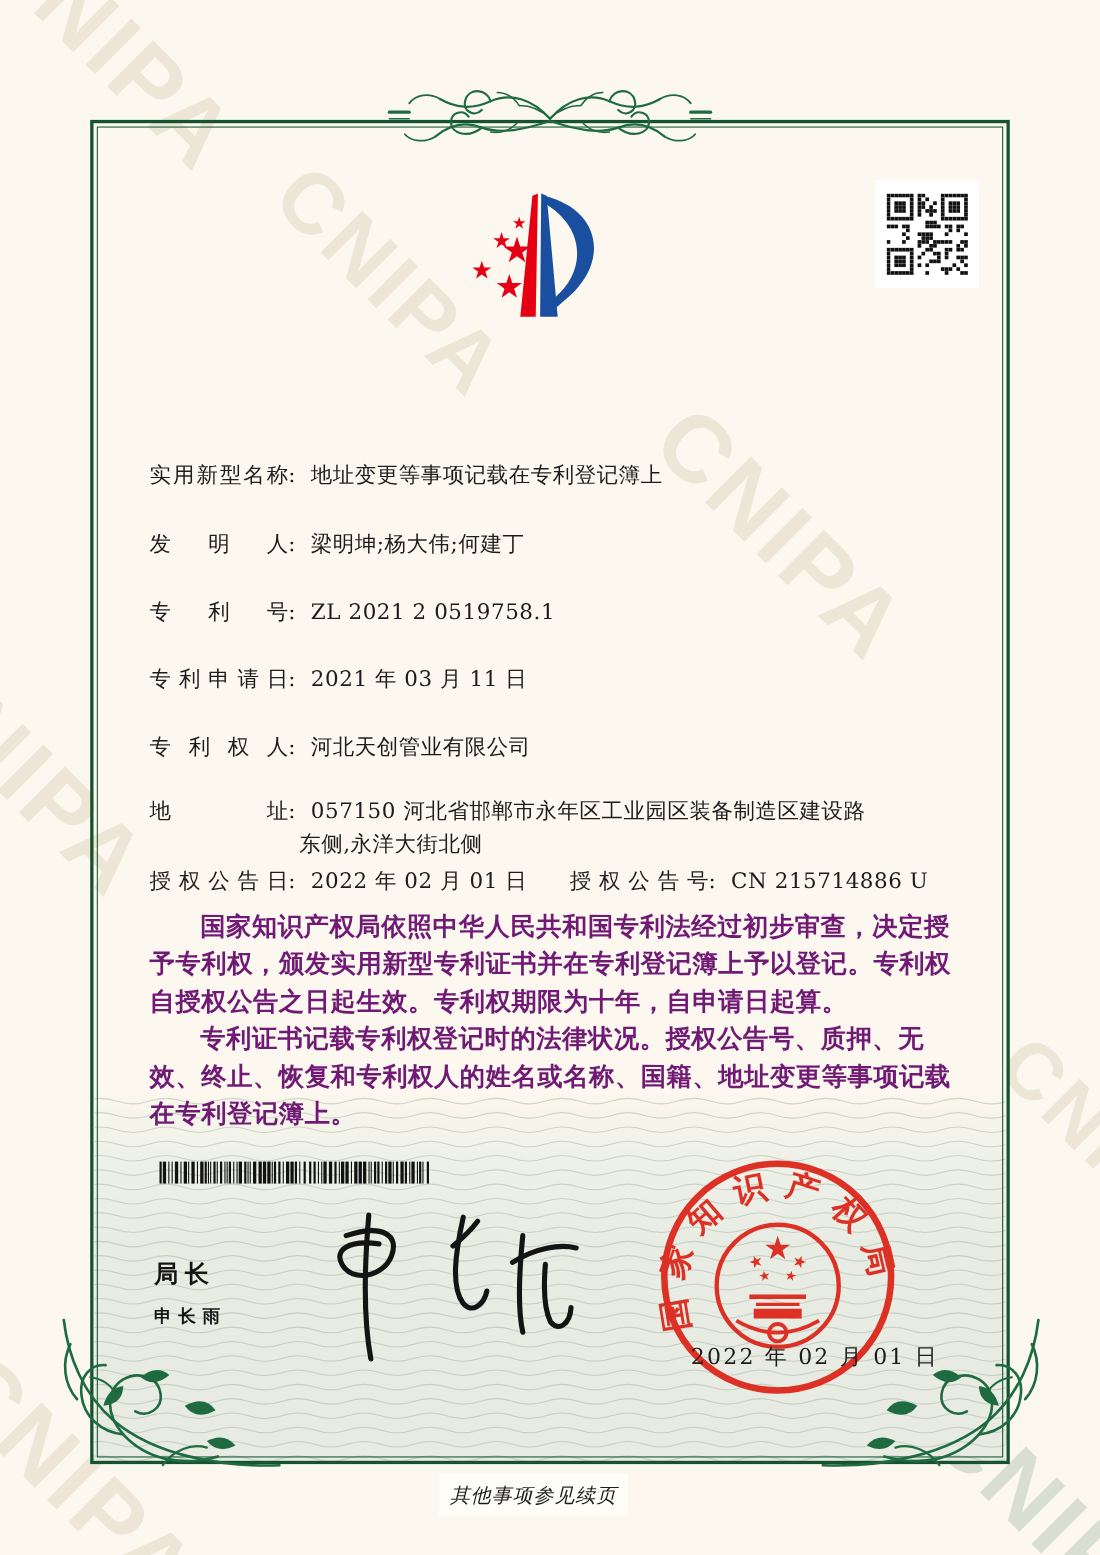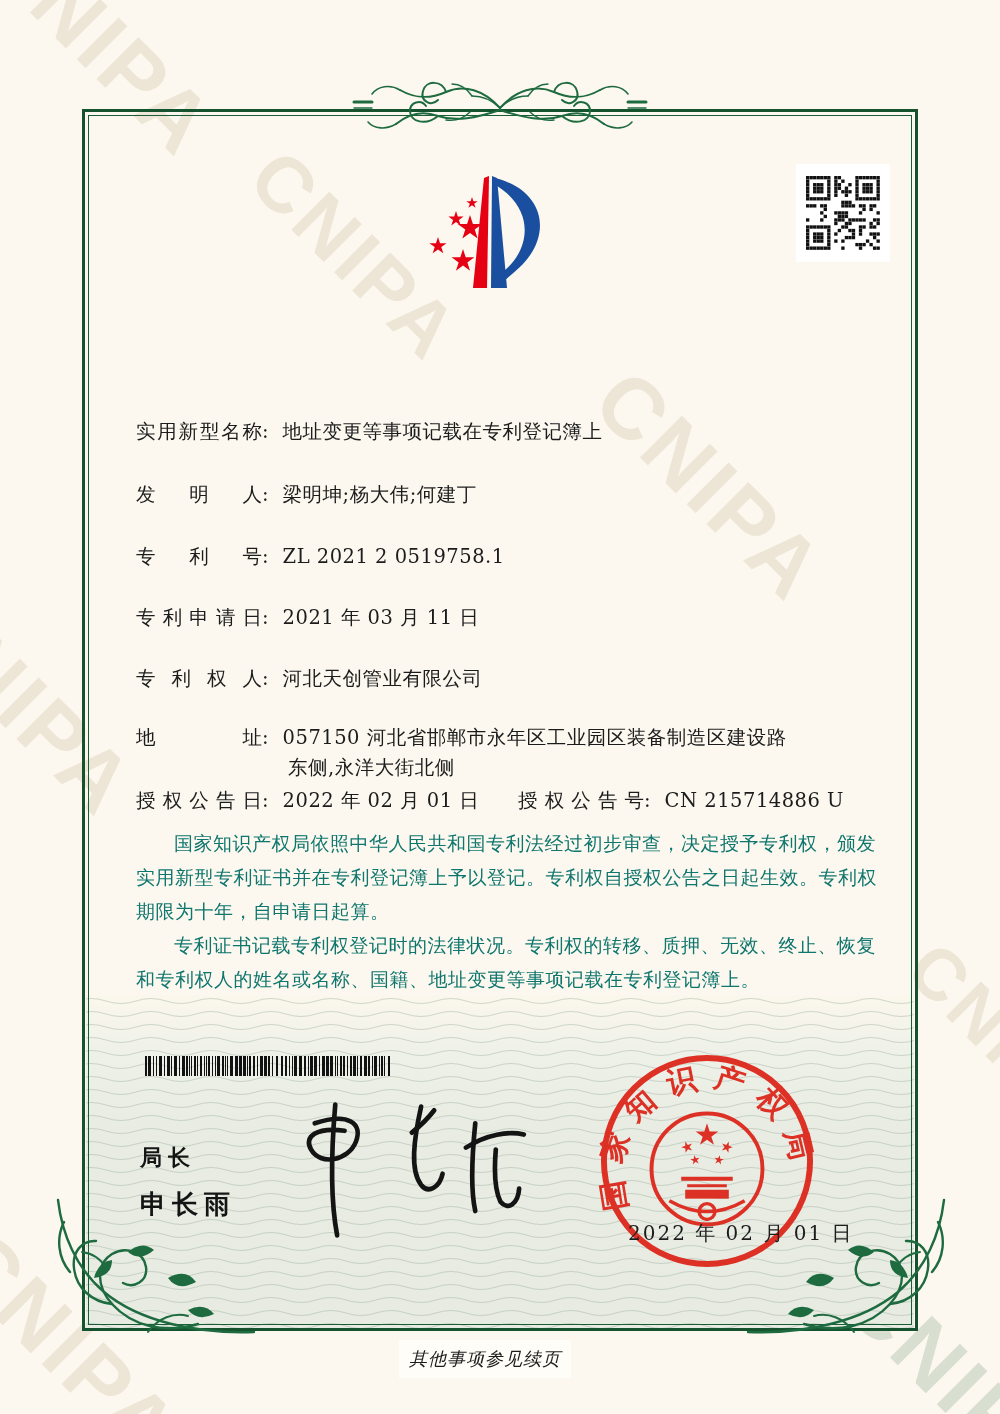--- a/index.html
+++ b/index.html
@@ -35,34 +35,34 @@
             display:flex; align-items:center; justify-content:center; }
   .title { position:absolute; left:0; top:303px; width:100%; text-align:center; z-index:4;
            font-size:44px; font-weight:600; letter-spacing:10px; color:#111; }
 
   
   .row { position:absolute; left:136px; z-index:4; font-size:19.5px; color:#1c1c1c; white-space:nowrap; }
   .flabel { display:inline-block; width:126px; text-align:justify; text-align-last:justify; }
   .fcolon { display:inline-block; margin-right:14px; }
   .fval { letter-spacing:0.5px; }
   .row .pair2 { position:absolute; left:382px; top:0; white-space:nowrap; }
-  .addr2 { position:absolute; left:152px; top:30px; }
+  .addr2 { position:absolute; left:136px; top:30px; }
 
   
   .body-text { position:absolute; left:136px; top:826px; width:742px; z-index:4;
-               font-size:19px; line-height:34px; color:#0f766e; }
+               font-size:23px; line-height:34px; color:#701a75;font-weight:bold; }
   .body-text p { text-indent:2em; letter-spacing:0.5px; }
 
   
   .barcode { position:absolute; left:145px; top:1056px; height:20px; display:flex; align-items:stretch; z-index:4; }
   .barcode div { background:#121212; }
   .officer-title { position:absolute; left:140px; top:1143px; z-index:4; font-family:"Liberation Sans", sans-serif;
                    font-size:22px; font-weight:600; color:#141414; letter-spacing:6px; }
   .officer-name  { position:absolute; left:140px; top:1187px; z-index:4; font-family:"Liberation Sans", sans-serif;
-                   font-size:26px; font-weight:600; color:#141414; letter-spacing:6px; }
+                   font-size:16px; font-weight:600; color:#141414; letter-spacing:6px; }
   .signature { position:absolute; left:255px; top:1095px; z-index:4; }
   .seal { position:absolute; left:598px; top:1052px; z-index:5; opacity:0.93; }
   .seal-date { position:absolute; left:628px; top:1220px; z-index:6; font-size:20px; letter-spacing:2px; color:#1c1c1c; }
   .page-num { position:absolute; left:0; top:1286px; width:1000px; text-align:center; z-index:4;
               font-size:16px; color:#222; letter-spacing:2px; }
   .footer-note { position:absolute; left:399px; top:1340px; width:172px; height:38px; background:#fffdf8;
                  z-index:4; display:flex; align-items:center; justify-content:center;
                  font-size:18px; font-style:italic; color:#1c1c1c; letter-spacing:1px; }
 </style>
 </head>
@@ -404,21 +404,21 @@
     <span class="flabel">地址</span><span class="fcolon">:</span><span class="fval">057150 河北省邯郸市永年区工业园区装备制造区建设路</span>
     <span class="addr2 fval">东侧,永洋大街北侧</span>
   </div>
   <div class="row" style="top:787px;">
     <span class="flabel">授权公告日</span><span class="fcolon">:</span><span class="fval">2022 年 02 月 01 日</span>
     <span class="pair2"><span class="flabel">授权公告号</span><span class="fcolon">:</span><span class="fval">CN 215714886 U</span></span>
   </div>
 
   <div class="body-text">
     <p>国家知识产权局依照中华人民共和国专利法经过初步审查，决定授予专利权，颁发实用新型专利证书并在专利登记簿上予以登记。专利权自授权公告之日起生效。专利权期限为十年，自申请日起算。</p>
-    <p>专利证书记载专利权登记时的法律状况。专利权的转移、质押、无效、终止、恢复和专利权人的姓名或名称、国籍、地址变更等事项记载在专利登记簿上。</p>
+    <p>专利证书记载专利权登记时的法律状况。授权公告号、质押、无效、终止、恢复和专利权人的姓名或名称、国籍、地址变更等事项记载在专利登记簿上。</p>
   </div>
 
   <div class="barcode" id="barcode">
       <div style="width: 2px; margin-right: 1px;"></div>
       <div style="width: 3px; margin-right: 2px;"></div>
       <div style="width: 1px; margin-right: 2px;"></div>
       <div style="width: 1px; margin-right: 2px;"></div>
       <div style="width: 3px; margin-right: 2px;"></div>
       <div style="width: 1px; margin-right: 2px;"></div>
       <div style="width: 3px; margin-right: 1px;"></div>

